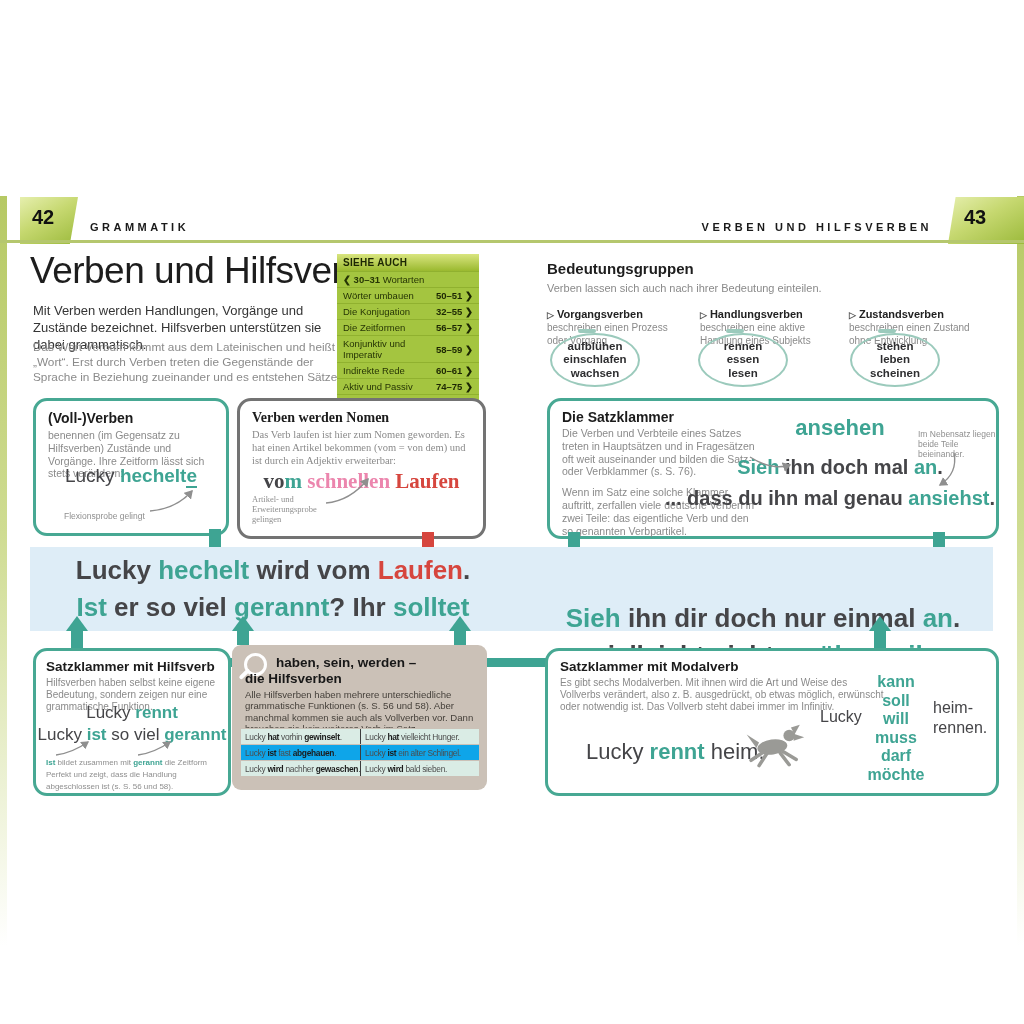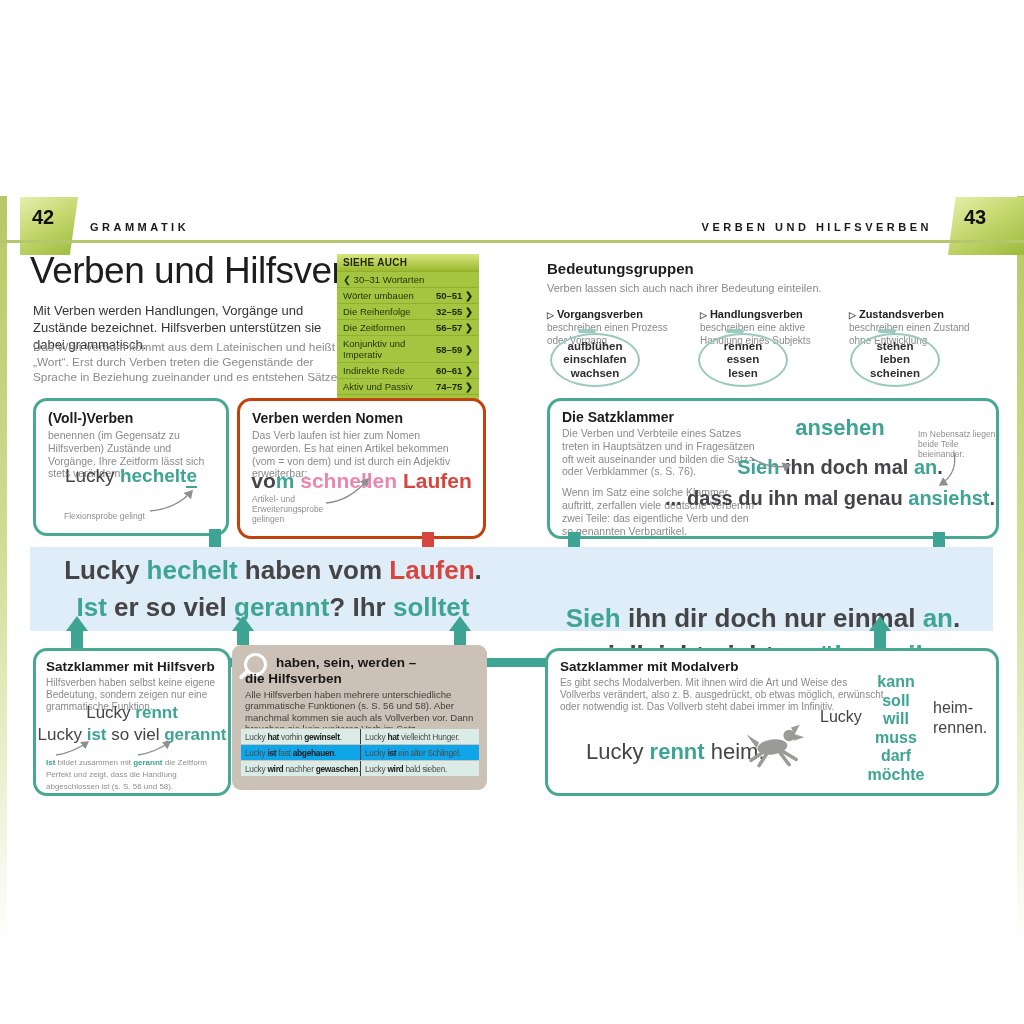--- a/index.html
+++ b/index.html
@@ -4,21 +4,21 @@
 <style>
   html,body{margin:0;padding:0;background:#ffffff;}
   .page{position:relative;width:1024px;height:1024px;background:#ffffff;overflow:hidden;
         font-family:"Liberation Sans",sans-serif;color:#2b2b2b;}
   .abs{position:absolute;}
 
   
   .edge-strip{position:absolute;top:196px;width:7px;height:750px;}
   .edge-left{left:0;background:linear-gradient(to bottom,#b6c964,#cfdc92 45%,rgba(207,220,146,0));}
   .edge-right{right:0;background:linear-gradient(to bottom,#b6c964,#cfdc92 45%,rgba(207,220,146,0));}
-  .tab{position:absolute;top:197px;height:58px;background:linear-gradient(150deg,#e6efae,#c6d870 45%,#9cba3c);}
+  .tab{position:absolute;top:197px;height:47px;background:linear-gradient(150deg,#e6efae,#c6d870 45%,#9cba3c);}
   .tab-left{left:20px;width:58px;clip-path:polygon(0 0,100% 0,86% 100%,0 100%);}
   .tab-right{left:948px;width:76px;clip-path:polygon(10% 0,100% 0,100% 100%,0 100%);}
   .tab-num{position:absolute;top:9px;font-size:20px;font-weight:bold;color:#111;}
   .tab-left .tab-num{left:12px;}
   .tab-right .tab-num{left:16px;}
   .runhead{position:absolute;top:221px;font-size:11px;font-weight:bold;letter-spacing:3.5px;color:#1a1a1a;}
   .rh-left{left:90px;}
   .rh-right{right:92px;}
   .head-rule{position:absolute;top:240px;left:0;width:1024px;height:3px;background:#b5c76e;}
 
@@ -29,42 +29,42 @@
 
   
   .sa{left:337px;top:254px;width:142px;font-size:9.5px;}
   .sa-head{background:linear-gradient(to bottom,#d9e57f,#9ab92f);color:#1c2603;font-weight:bold;
            padding:3px 6px;font-size:10px;letter-spacing:.3px;}
   .sa-row{display:flex;justify-content:space-between;align-items:center;background:#a4c540;
           border-top:1px solid #90b12f;padding:2px 6px;color:#263505;}
   .sa-row .sa-pg{font-weight:bold;color:#1c2603;white-space:nowrap;}
   .sa-pink{background:#f0719b;border-top:1px solid #db5f86;color:#3a1020;}
   .sa-pink .sa-pg{color:#2d0c18;}
-  .sa-back-b{font-weight:normal;}
+  .sa-back-b{font-weight:bold;}
   .sa-lbl{line-height:11px;}
 
   
   .bg-title{left:547px;top:260px;font-size:15px;font-weight:bold;color:#1e1e1e;}
   .bg-sub{left:547px;top:282px;font-size:11px;color:#8a8a8a;}
   .group{position:absolute;top:308px;width:150px;}
   .g1{left:547px;} .g2{left:700px;} .g3{left:849px;}
   .g-name{font-size:11px;font-weight:bold;color:#222;}
   .g-marker{font-size:9px;color:#555;margin-right:3px;}
   .g-desc{font-size:10px;line-height:12.5px;color:#8a8a8a;margin-top:2px;width:135px;}
   .oval{position:absolute;top:333px;width:86px;height:50px;border:2.5px solid #9bcabc;border-radius:50%;
         display:flex;flex-direction:column;justify-content:center;align-items:center;}
   .o1{left:550px;} .o2:  {left:0;} .o2{left:698px;} .o3{left:850px;}
   .oval-dash{position:absolute;width:18px;height:3.5px;border-radius:2px;background:#9bcabc;top:329px;}
   .od1{left:578px;} .od2{left:726px;} .od3{left:878px;}
   .oval div{font-size:11.5px;font-weight:bold;color:#2e2e30;line-height:13.5px;}
 
   
   .box{position:absolute;background:#fff;border-radius:14px;}
   .bx-teal{border:3px solid #47a893;}
-  .bx-red{border:3px solid #c2410c;}
+  .bx-red{border:3px solid #737373;font-family:Liberation Serif, serif;}
   .bx-title{font-size:14px;font-weight:bold;color:#1b1b1b;}
   .bx-body{font-size:10.5px;line-height:12.8px;color:#8a8a8a;}
   .tiny-note{font-size:8.5px;line-height:10px;color:#8f8f8f;}
 
   
   .boxA{left:33px;top:398px;width:190px;height:132px;}
   .boxA .bx-title{position:absolute;left:12px;top:9px;}
   .boxA .bx-body{position:absolute;left:12px;top:28px;width:168px;}
   .exA{position:absolute;left:0;top:64px;width:190px;text-align:center;font-size:19px;color:#454548;}
   .noteA{position:absolute;left:28px;top:110px;}
@@ -176,21 +176,21 @@
   <div class="abs sa">
     <div class="sa-head">SIEHE AUCH</div>
     <div class="sa-row">
       <span class="sa-lbl"><span class="sa-back-b">❮ 30–31</span><span> Wortarten</span></span>
     </div>
     <div class="sa-row">
       <span class="sa-lbl">Wörter umbauen</span>
       <span class="sa-pg">50–51 ❯</span>
     </div>
     <div class="sa-row">
-      <span class="sa-lbl">Die Reihenfolge</span>
+      <span class="sa-lbl">Die Konjugation</span>
       <span class="sa-pg">32–55 ❯</span>
     </div>
     <div class="sa-row">
       <span class="sa-lbl">Die Zeitformen</span>
       <span class="sa-pg">56–57 ❯</span>
     </div>
     <div class="sa-row">
       <span class="sa-lbl">Konjunktiv und Imperativ</span>
       <span class="sa-pg">58–59 ❯</span>
     </div>
@@ -313,21 +313,21 @@
   <div class="arr-down" style="left:204px;top:547px;"></div>
   <div class="stem stem-red" style="left:422px;top:532px;height:15px;"></div>
   <div class="arr-down arr-down-red" style="left:417px;top:547px;"></div>
   <div class="stem" style="left:568px;top:532px;height:15px;"></div>
   <div class="arr-down" style="left:563px;top:547px;"></div>
   <div class="stem" style="left:933px;top:532px;height:15px;"></div>
   <div class="arr-down" style="left:928px;top:547px;"></div>
 
   <div class="band">
     <div class="band-block band-left">
-      <div><span class="sg-d">Lucky </span><span class="sg-t">hechelt</span><span class="sg-d"> haben vom </span><span class="sg-r">Laufen</span><span class="sg-d">.</span></div>
+      <div><span class="sg-d">Lucky </span><span class="sg-t">hechelt</span><span class="sg-d"> wird vom </span><span class="sg-r">Laufen</span><span class="sg-d">.</span></div>
       <div><span class="sg-t">Ist</span><span class="sg-d"> er so viel </span><span class="sg-t">gerannt</span><span class="sg-d">? Ihr </span><span class="sg-t">solltet</span></div>
     </div>
     <div class="band-block band-right">
       <div><span class="sg-t">Sieh</span><span class="sg-d"> ihn dir doch nur einmal </span><span class="sg-t">an</span><span class="sg-d">.</span></div>
       <div><span class="sg-d">es vielleicht nicht so </span><span class="sg-t">übertreiben</span><span class="sg-d">.</span></div>
     </div>
   </div>
 
   <div class="arr-up" style="left:66px;top:616px;"></div>
   <div class="stem" style="left:71px;top:631px;height:17px;"></div>

